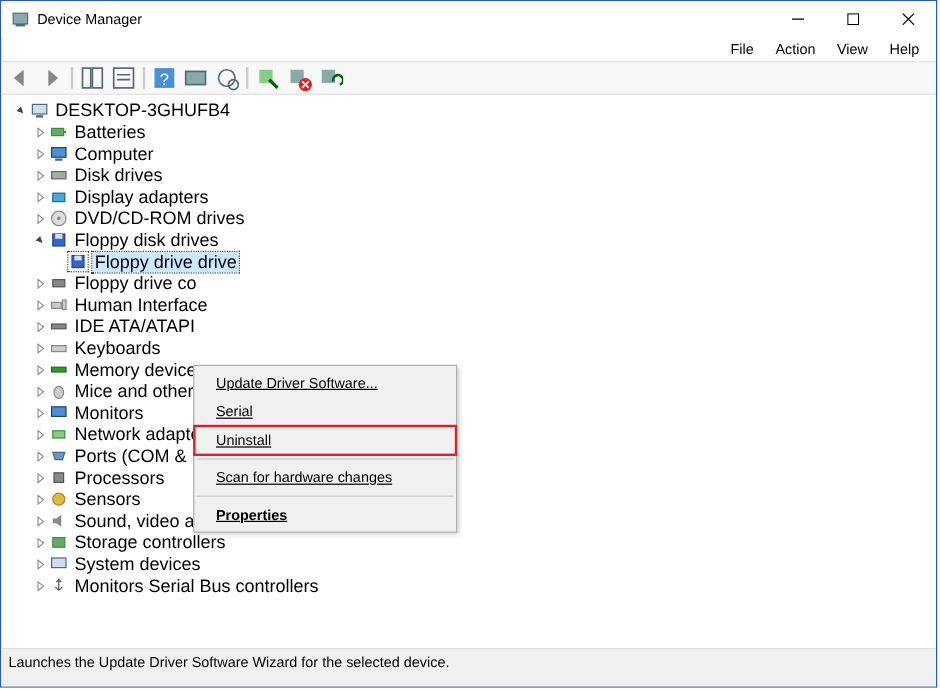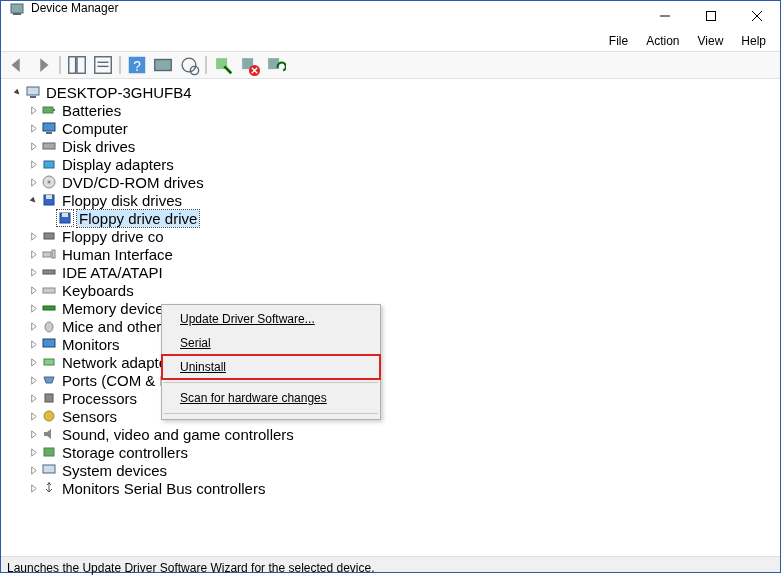--- a/index.html
+++ b/index.html
@@ -1,18 +1,18 @@
 <!DOCTYPE html>
 <html><head>
 <meta charset="utf-8">
 <style>
 * { box-sizing: border-box; margin: 0; padding: 0; font-family: 'Segoe UI', Tahoma, sans-serif; }
 body { width: 783px; height: 575px; background: #fff; overflow: hidden; }
 .window { width: 781px; height: 573px; border: 1px solid #2a5aa8; background: #fff; display: flex; flex-direction: column; }
-.titlebar { height: 30px; display: flex; padding-left: 8px; background: #fff; }
+.titlebar { height: 30px; display: flex; align-items: center; padding-left: 8px; background: #fff; }
 .title-icon { width: 16px; height: 16px; margin-right: 6px; }
 .title-text { font-size: 12px; flex: 1; }
 .win-btns { display: flex; }
 .win-btn { width: 46px; height: 30px; display: flex; align-items: center; justify-content: center; }
 .win-btn svg { width: 10px; height: 10px; }
 .menubar { height: 20px; display: flex; align-items: center; padding: 0 6px; gap: 2px; font-size: 12px; justify-content: flex-end; }
 .menubar span { padding: 2px 8px; }
 .toolbar { height: 28px; border-top: 1px solid #e0e0e0; border-bottom: 1px solid #e0e0e0; display: flex; align-items: center; padding: 0 4px; gap: 2px; background: #f8f8f8; }
 .tbtn { width: 24px; height: 22px; display: flex; align-items: center; justify-content: center; border: 1px solid transparent; }
 .tbtn.sep { width: 1px; height: 18px; background: #ccc; margin: 0 2px; }
@@ -22,21 +22,21 @@
 .tw { width: 16px; height: 16px; display: flex; align-items: center; justify-content: center; }
 .tw svg { width: 9px; height: 9px; }
 .ic { width: 16px; height: 16px; margin-right: 4px; display: flex; align-items: center; justify-content: center; }
 .row.sel .lbl { background: #cce8ff; outline: 1px dotted #444; padding: 0 2px; }
 .row.sel .ic svg { outline: 1px dotted #444; }
 .ctx { position: absolute; left: 160px; top: 225px; width: 220px; background: #f0f0f0; border: 1px solid #b0b0b0; box-shadow: 2px 2px 4px rgba(0,0,0,.2); padding: 2px 0; font-size: 12px; }
 .ctx-item { padding: 5px 18px; text-decoration: underline; }
 .ctx-sep { height: 1px; background: #c8c8c8; margin: 3px 2px; }
 .ctx-item.bold { font-weight: 700; }
 .ctx-item.hl { outline: 2px solid #d22; outline-offset: -1px; }
-.status { height: 16px; border-top: 1px solid #e0e0e0; background: #f0f0f0; font-size: 12px; padding: 4px 6px; }
+.status { height: 32px; border-top: 1px solid #e0e0e0; background: #f0f0f0; font-size: 12px; padding: 4px 6px; }
 .lbl { padding: 0 1px; }
 </style>
 </head>
 <body>
 
 <div class="window">
   <div class="titlebar">
     <span class="title-icon">
       <svg viewBox="0 0 16 16">
           <rect x="2" y="3" width="12" height="9" fill="#8aa" stroke="#567"></rect>
@@ -445,17 +445,18 @@
         </div>
     </div>
 
     <div class="ctx">
       <div class="ctx-item">Update Driver Software...</div>
       <div class="ctx-item">Serial</div>
       <div class="ctx-item hl">Uninstall</div>
       <div class="ctx-sep"></div>
       <div class="ctx-item">Scan for hardware changes</div>
       <div class="ctx-sep"></div>
+      <div class="ctx-item bold">Properties</div>
     </div>
   </div>
 
   <div class="status">Launches the Update Driver Software Wizard for the selected device.</div>
 </div>
 
 </body></html>

